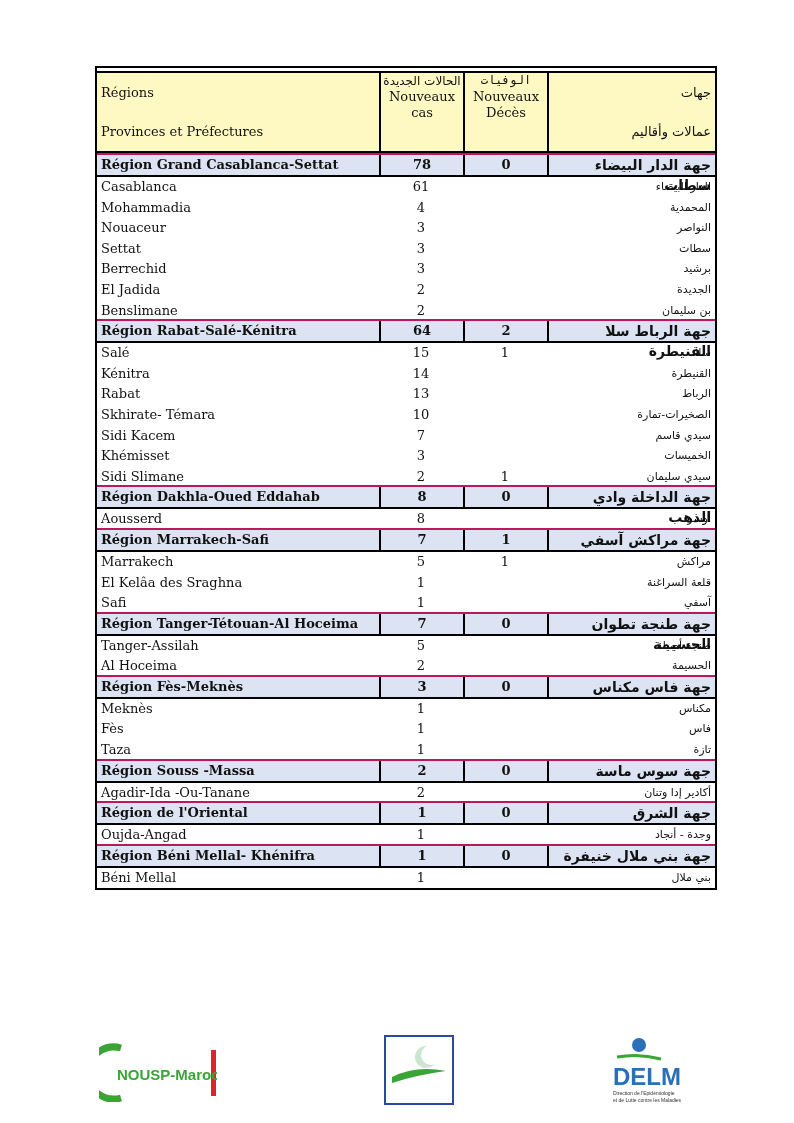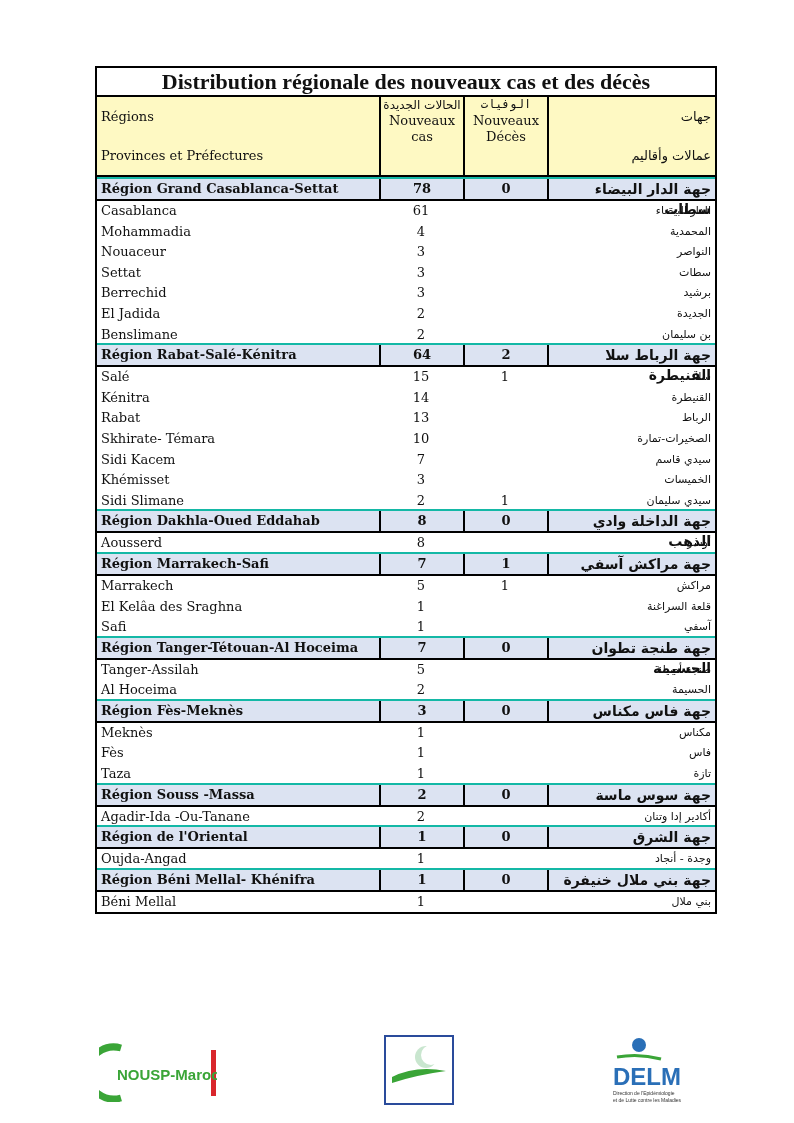--- a/index.html
+++ b/index.html
@@ -8,37 +8,36 @@
   .title{text-align:center;border-bottom:2px solid #000;padding:2px 0 1px;}
   .title .ar{font-family:"DejaVu Sans",sans-serif;font-size:17px;font-weight:bold;direction:rtl;}
   .title .fr{font-family:"Liberation Serif",serif;font-size:22px;font-weight:bold;line-height:24px;}
   .hdr{display:flex;background:#fef9c3;border-bottom:2px solid #000;height:78px;font-size:13px;}
   .c1{width:282px;box-sizing:border-box;padding-left:4px;}
   .c2{width:84px;box-sizing:border-box;text-align:center;border-left:2px solid #000;}
   .c3{width:84px;box-sizing:border-box;text-align:center;border-left:2px solid #000;}
   .c4{flex:1;box-sizing:border-box;border-left:2px solid #000;text-align:right;padding-right:4px;direction:rtl;font-family:"DejaVu Sans",sans-serif;}
   .hdr .c1,.hdr .c4{display:flex;flex-direction:column;justify-content:space-around;}
   .hdr .c2,.hdr .c3{display:flex;flex-direction:column;justify-content:flex-start;line-height:16px;}
-  .region{display:flex;background:#dce3f2;border-top:2px solid #14b8a6;border-bottom:2px solid #000;height:20px;font-size:13px;font-weight:bold;line-height:20px;margin-top:-2px;}
+  .region{display:flex;background:#dce3f2;border-top:2px solid #be185d;border-bottom:2px solid #000;height:20px;font-size:13px;font-weight:bold;line-height:20px;margin-top:-2px;}
   .region:first-child{margin-top:0;}
   .region .c4{font-size:14px;}
   .prov{display:flex;height:20.6px;font-size:13px;line-height:20px;}
   .prov .c2,.prov .c3,.prov .c4{border-left:none;}
   .prov .c4{font-size:11px;}
   .logos{position:absolute;top:1030px;left:94px;width:620px;height:80px;text-decoration:underline;}
   .logo1{position:absolute;left:5px;top:12px;width:118px;height:60px;}
   .logo2{position:absolute;left:290px;top:5px;width:70px;height:70px;border:2px solid #2a4b9b;box-sizing:border-box;}
   .logo3{position:absolute;left:515px;top:5px;width:100px;height:70px;}
 </style>
 </head>
 <body>
 
 <div class="tbl">
   <div class="title">
-    <div class="fr">Distribution régionale des nouveaux cas et des décès</div>
   </div>
   <div class="hdr">
     <div class="c1">
       <span>Régions</span>
       <span>Provinces et Préfectures</span>
     </div>
     <div class="c2">
       <span style="font-family:'DejaVu Sans',sans-serif;font-size:12px">الحالات الجديدة</span>
       <span>Nouveaux cas</span>
     </div>

